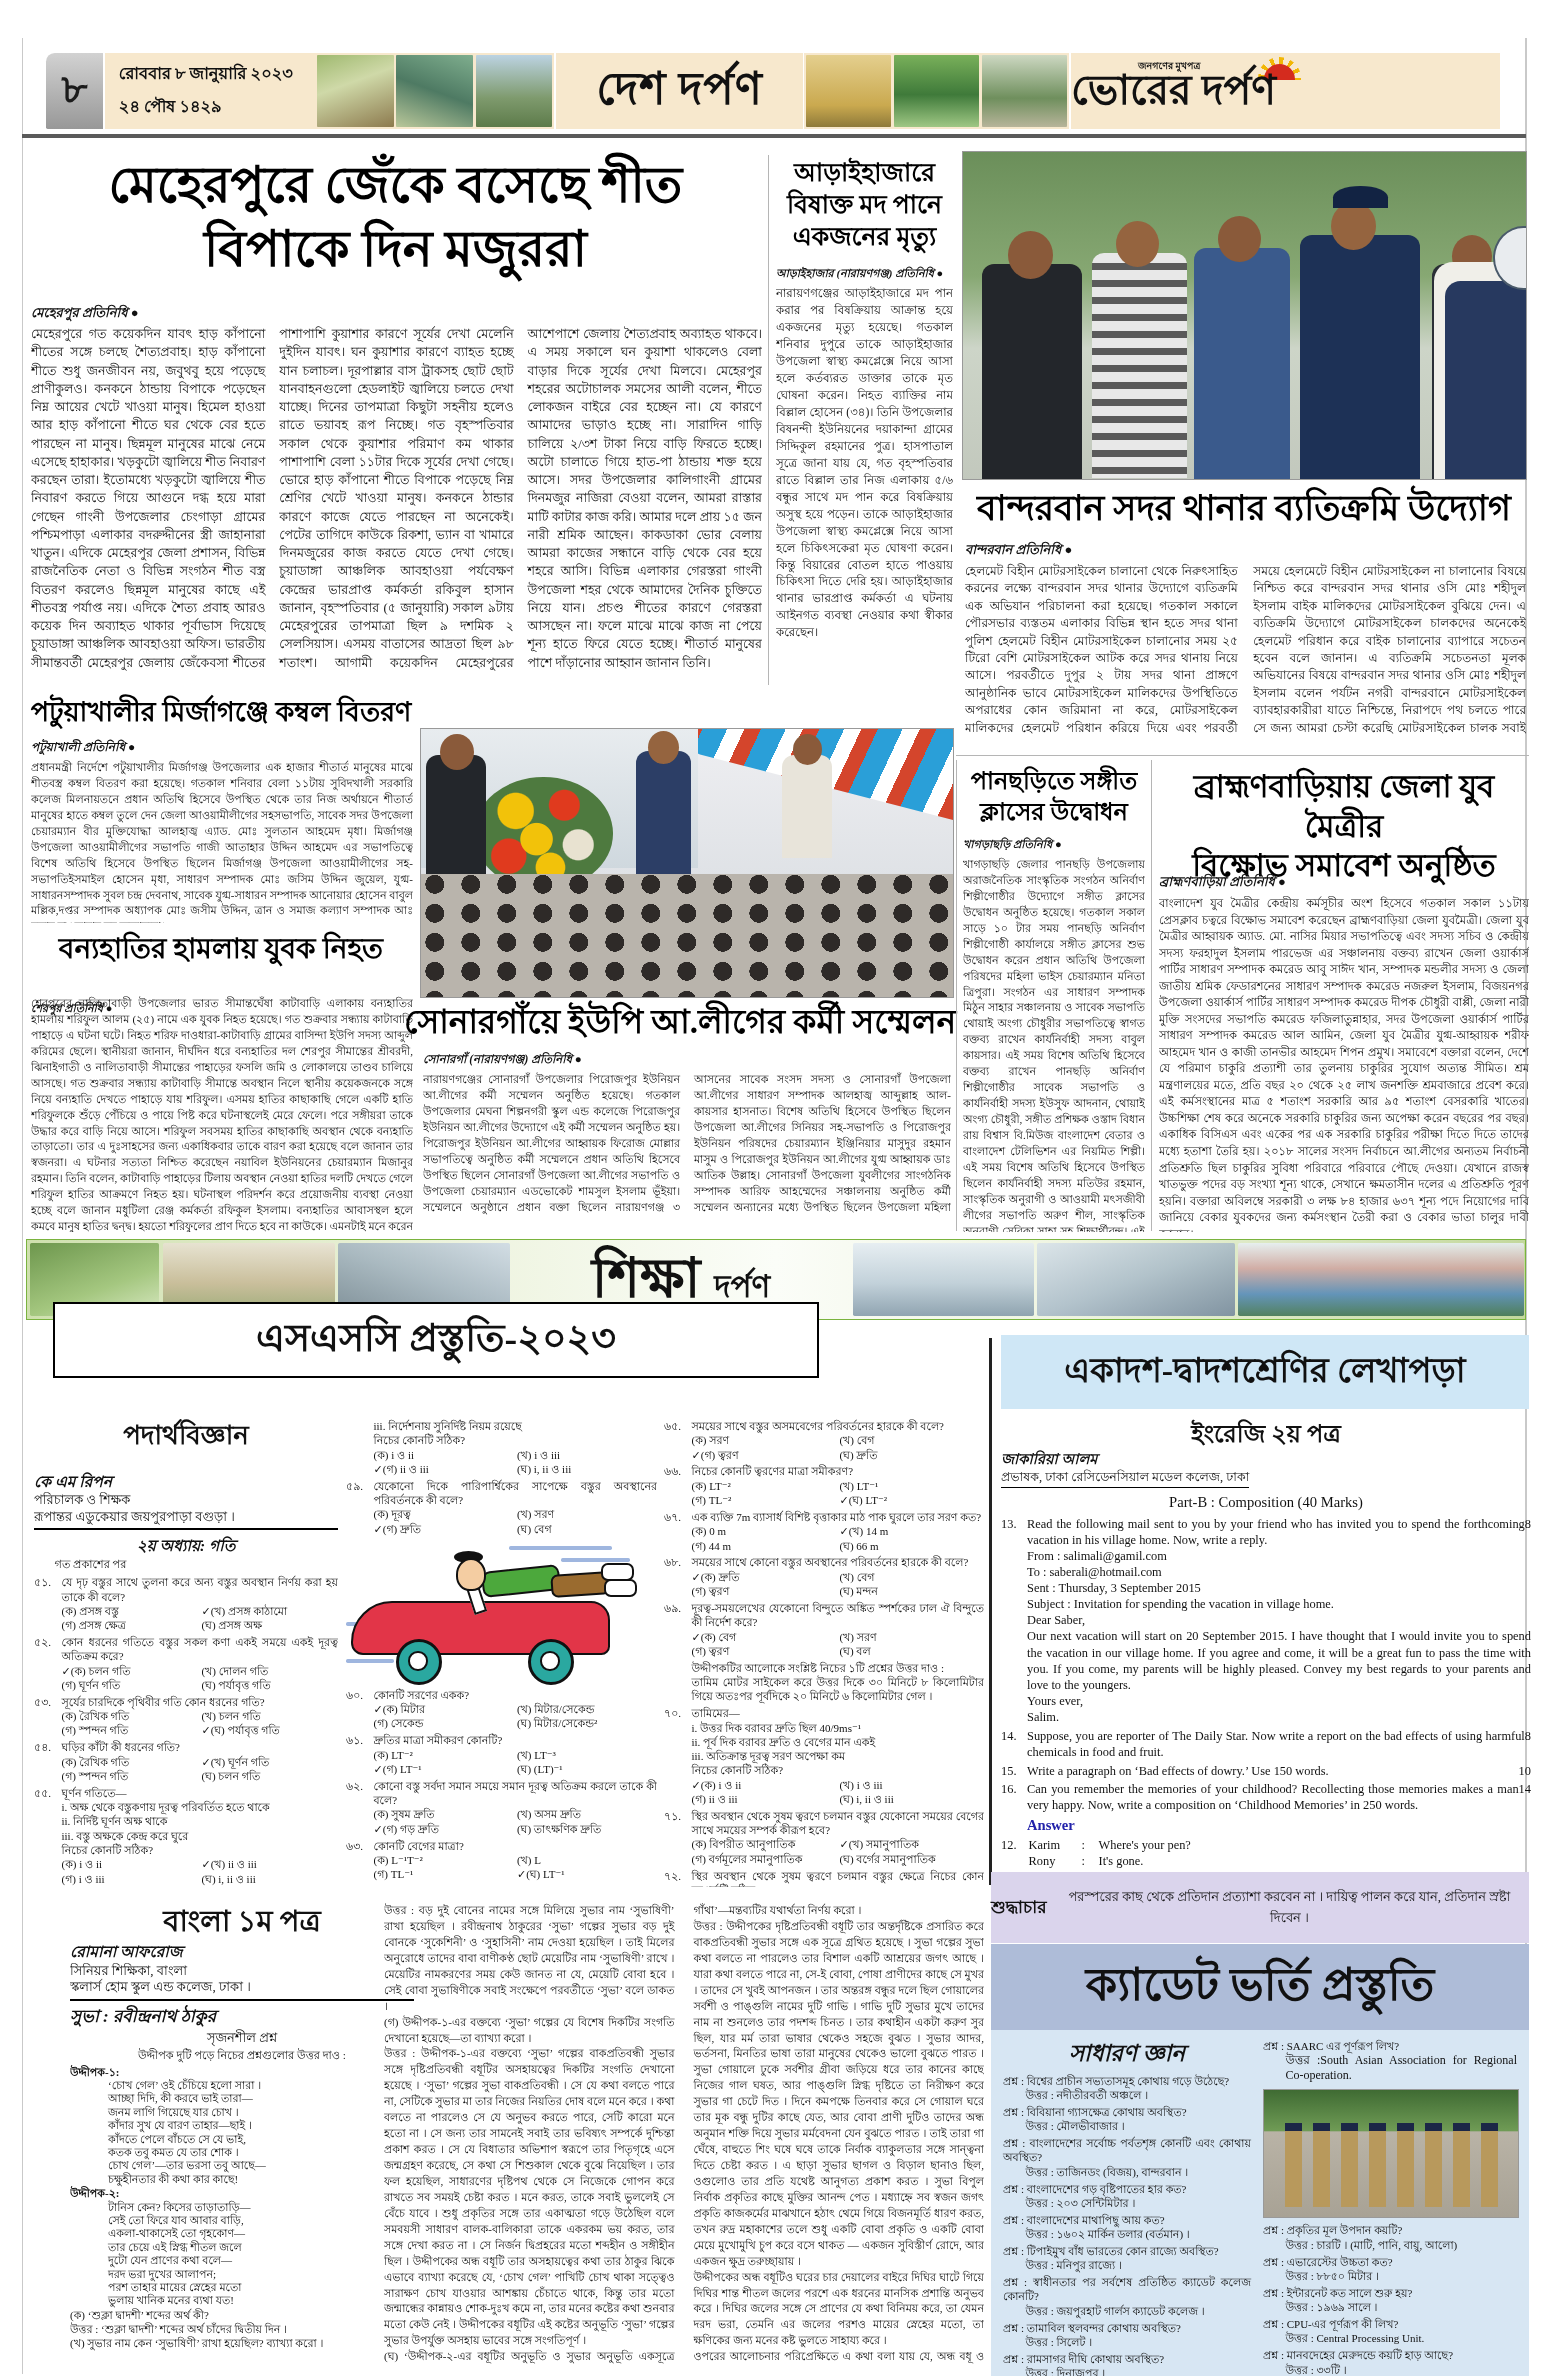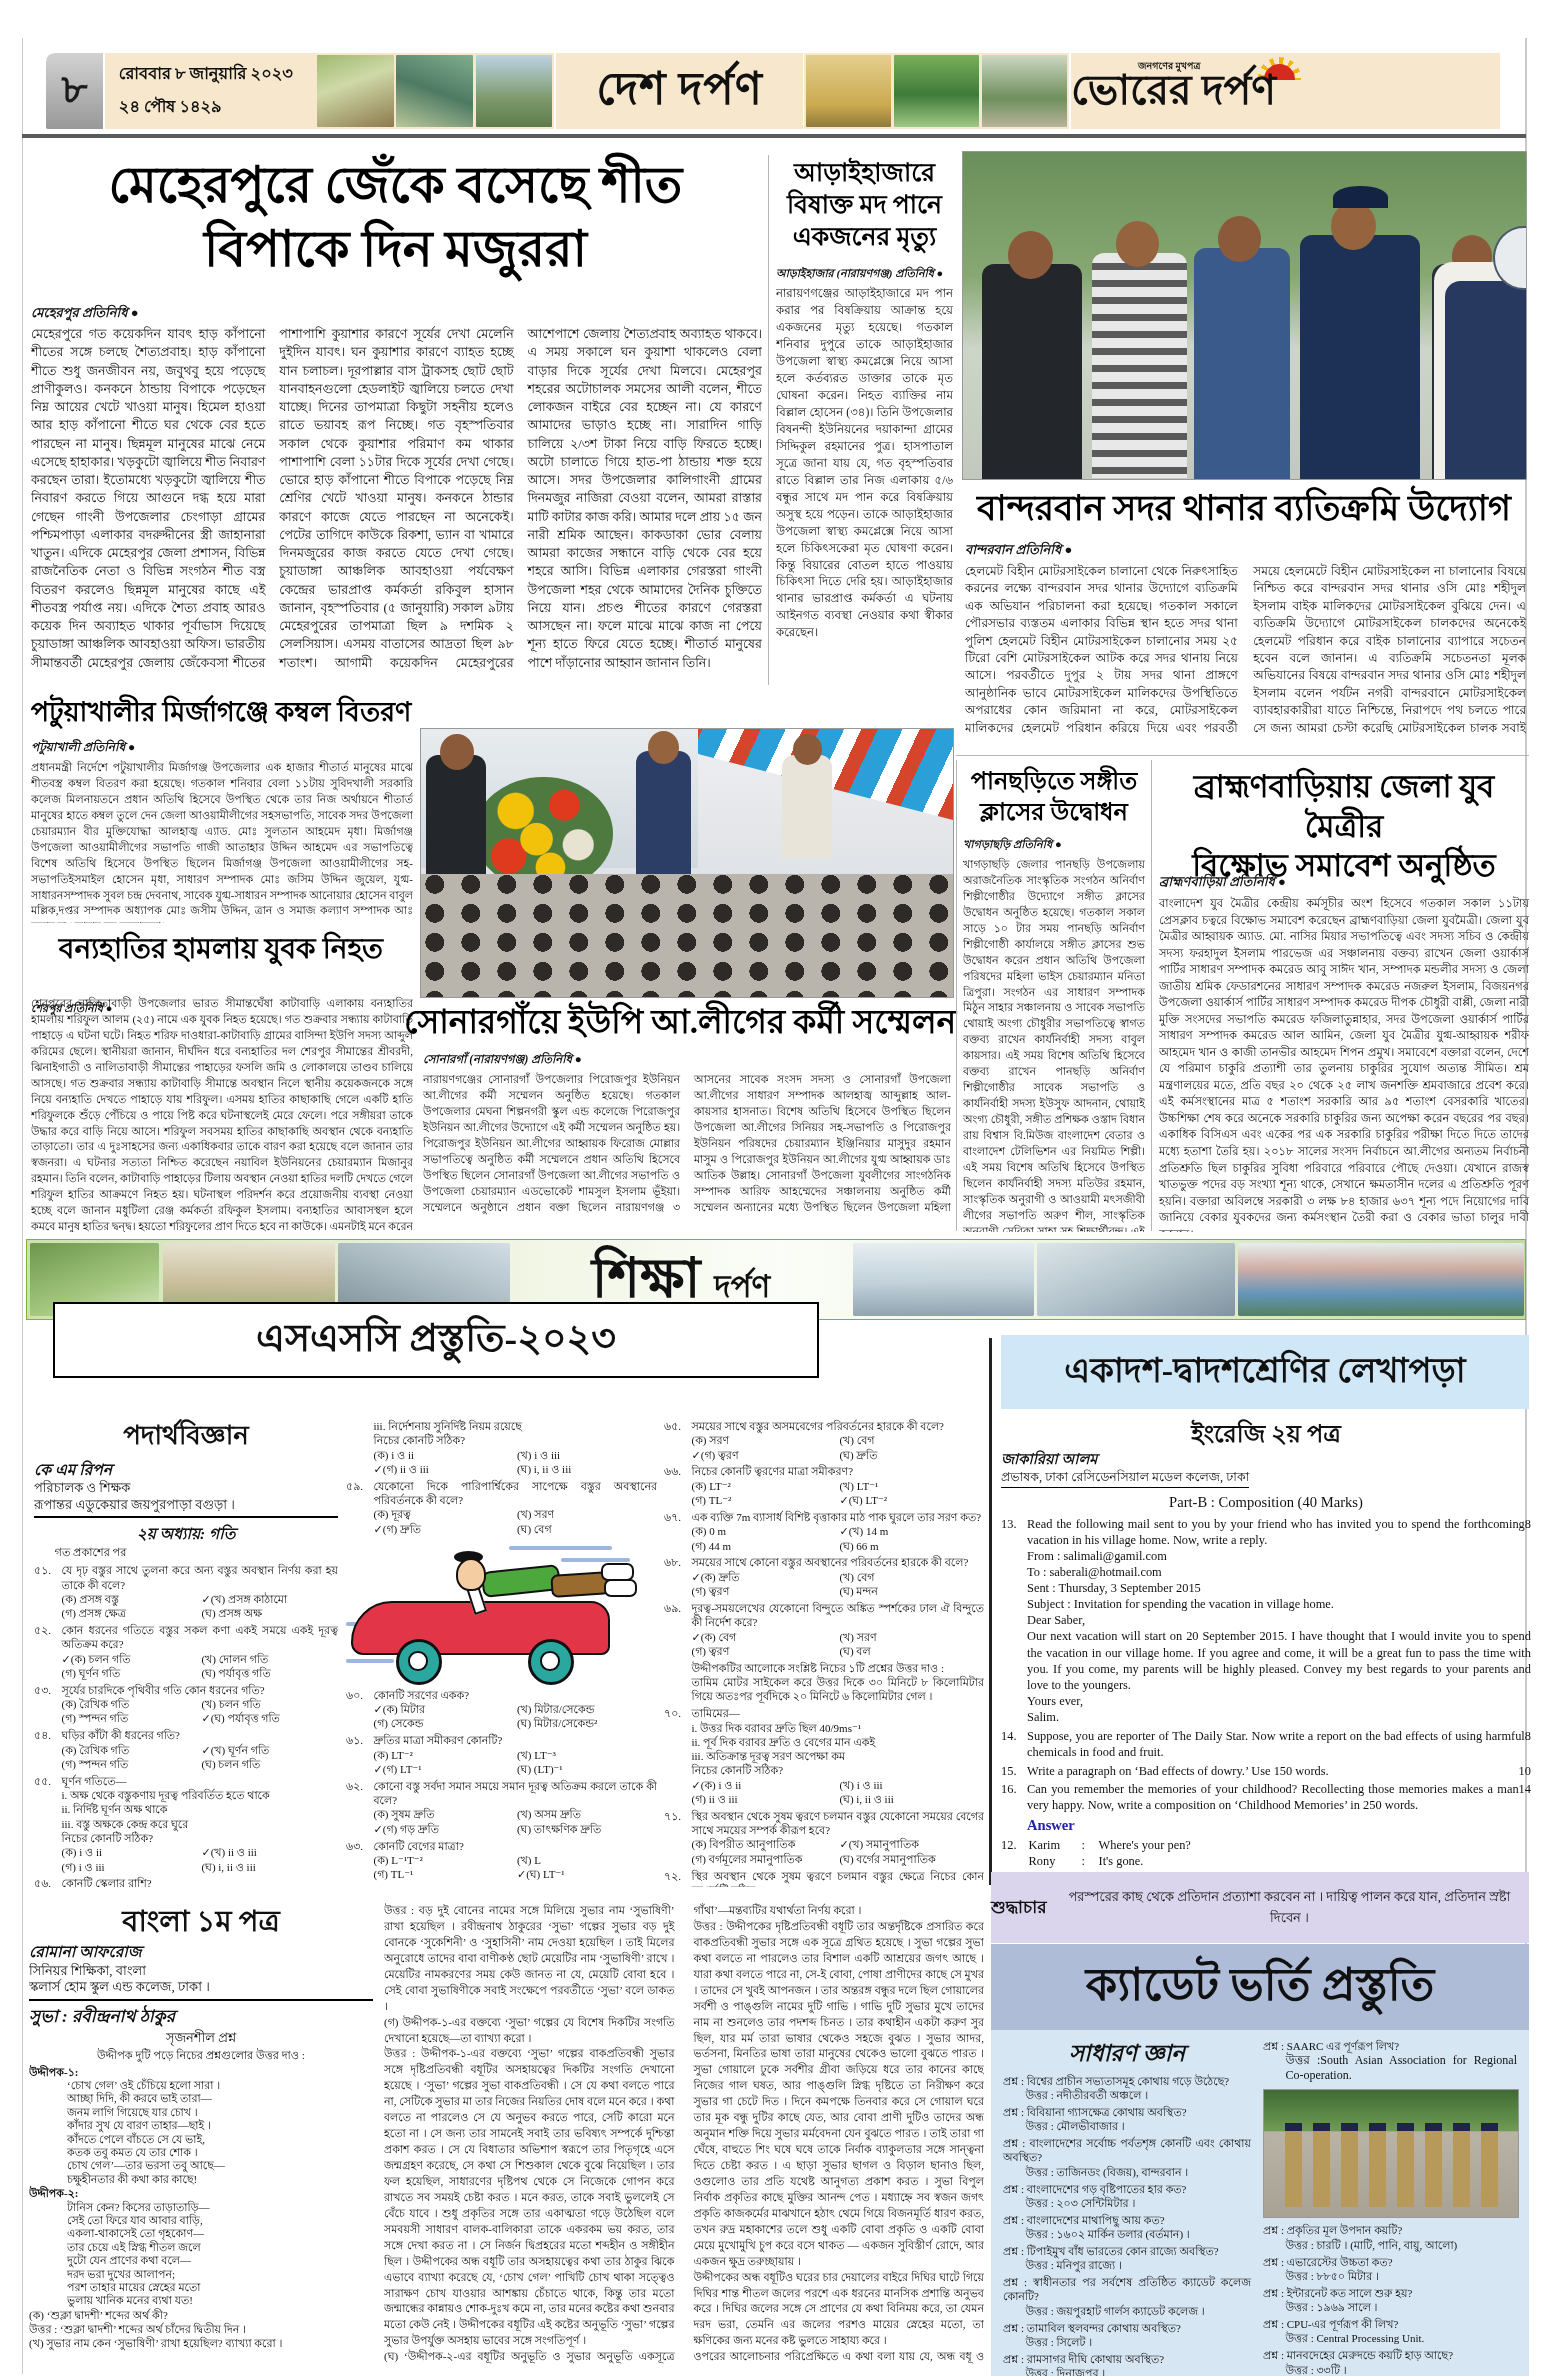--- a/index.html
+++ b/index.html
@@ -67,21 +67,21 @@
   .edu-banner .bp{position:absolute;top:3.4px;bottom:3.4px;border-radius:1.7px;opacity:.85;}
   .edu-title{position:absolute;left:482px;width:344px;top:0;bottom:0;display:flex;align-items:baseline;
      justify-content:center;gap:13.8px;}
   .edu-title .t1{font-size:55px;font-weight:bold;line-height:77px;}
   .edu-title .t2{font-size:31px;font-weight:bold;}
   .ssc-box{border:2.6px solid #000;background:#fff;display:flex;align-items:center;justify-content:center;
      font-size:38px;font-weight:bold;}
   .hsc-box{background:#cfe7f6;display:flex;align-items:center;justify-content:center;font-size:34px;font-weight:bold;}
   
   .pcol{position:absolute;overflow:hidden;font-size:11px;line-height:1.3;}
-  .p-subject{text-align:center;font-size:26px;font-weight:bold;margin-bottom:7px;}
+  .p-subject{text-align:center;font-size:26px;font-weight:bold;margin-bottom:19px;}
   .p-auth1{font-weight:bold;font-style:italic;font-size:15.5px;}
   .p-auth2{font-size:13px;}
   .p-auth3{font-size:13px;border-bottom:2.2px solid #000;padding-bottom:2.6px;margin-bottom:5.2px;}
   .p-chap{text-align:center;font-weight:bold;font-style:italic;font-size:15.5px;margin:3.4px 0 1.7px;}
   .p-cont{font-size:11.2px;margin:0 0 3.4px 20.6px;}
   .q{margin-bottom:2.6px;}
   .qrow{display:flex;}
   .qnum{flex:none;width:27.5px;}
   .qtext{flex:1;white-space:pre-line;text-align:justify;}
   .opts{display:grid;grid-template-columns:1fr 1fr;column-gap:3.4px;padding-left:27.5px;}
@@ -114,21 +114,21 @@
   .eitem{display:flex;margin-bottom:2.6px;}
   .enum{flex:none;width:26px;}
   .ebody{flex:1;}
   .etext{text-align:justify;}
   .emark{float:right;}
   .esub{margin:0;}
   .esub .sline{text-align:justify;}
   .answer{color:#2222aa;font-weight:bold;font-size:14.6px;margin:1.7px 0 1.7px 26px;}
   .dlg{display:grid;grid-template-columns:27.5px 53px 17px 1fr;}
   
-  .bn{position:absolute;overflow:hidden;font-size:11px;line-height:1.3;}
+  .bn{position:absolute;overflow:hidden;font-size:11px;line-height:1.3;margin-left:41px;}
   .bn-title{text-align:center;font-size:29px;font-weight:bold;margin-bottom:1.7px;}
   .bn-topic{text-align:left;font-weight:bold;font-style:italic;font-size:17px;margin:5.2px 0 1.7px;}
   .bn-sub{text-align:center;font-size:13px;margin-bottom:1.7px;}
   .bn-instr{text-align:center;font-size:11.2px;margin-bottom:1.7px;}
   .bn-ud{font-weight:bold;}
   .poem{margin-left:38px;line-height:1.22;}
   .ans-col{columns:2;column-gap:19px;}
   
   .shu{background:#dad4ec;display:flex;flex-direction:row;align-items:center;justify-content:center;gap:3.4px;}
   .shu .t1{font-weight:bold;font-size:17px;}

